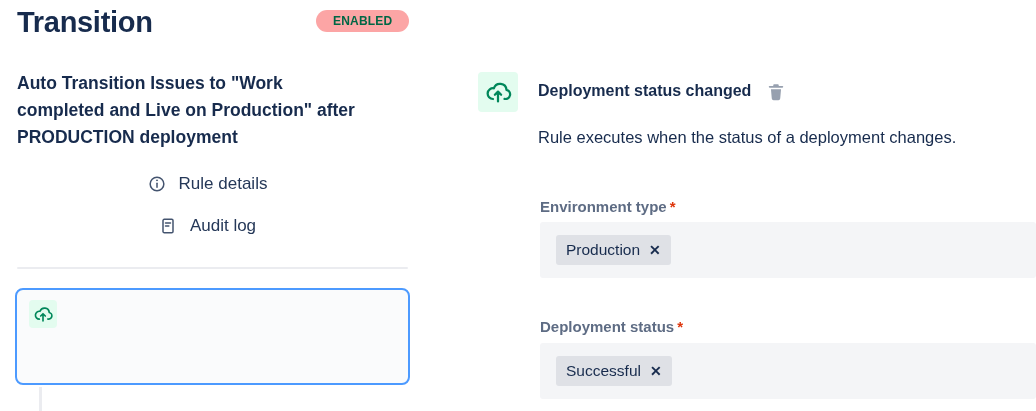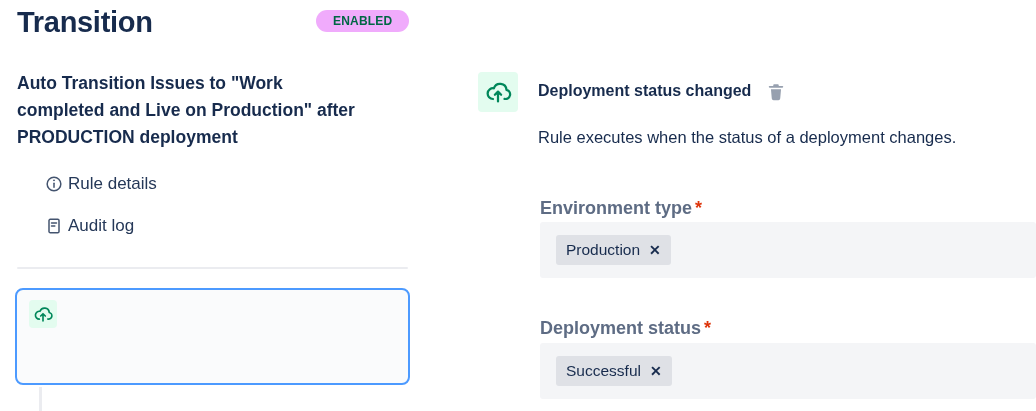--- a/index.html
+++ b/index.html
@@ -14,34 +14,35 @@
   .abs { position: absolute; }
 
   
   .page-title {
     left: 17px; top: 6px;
     font-size: 29px; font-weight: 700; color: #172B4D;
     letter-spacing: -0.3px;
   }
   .status-badge {
     left: 316px; top: 10px;
-    background: #f0abfc; color: #006644;
+    background: #fca5a5; color: #006644;
     font-size: 12px; font-weight: 700;
     padding: 4px 17px; border-radius: 11px;
     letter-spacing: 0.2px;
   }
   .rule-name {
     left: 17px; top: 70px; width: 356px;
     font-size: 17.5px; font-weight: 700; line-height: 27px;
     color: #172B4D;
   }
   .nav-item {
-    left: 32px; display: flex; align-items: center; gap: 4px;
+    left: 6px; display: flex; align-items: center; gap: 12px;
     width: 390px; height: 36px; padding-left: 12px;
     cursor: pointer;
+    justify-content: center;
   }
   .nav-item-rule-details { top: 166px; }
   .nav-item-audit-log { top: 208px; }
   .nav-item .label { font-size: 17px; color: #253858; }
   .nav-item .nav-icon { display: inline-flex; width: 20px; height: 20px; }
 
   .divider {
     left: 17px; top: 267px; width: 391px; height: 2px;
     background: #EBECF0; border-radius: 1px;
   }
@@ -84,21 +85,21 @@
   .trash-btn {
     display: inline-flex; cursor: pointer;
     width: 22px; height: 22px; margin-top: 2px;
   }
   .trigger-description {
     left: 538px; top: 128px;
     font-size: 16.5px; color: #172B4D;
   }
 
   .field-label {
-    font-size: 18px; font-weight: 700; color: #5E6C84;
+    font-size: 15px; font-weight: 700; color: #5E6C84;
   }
   .field-label .required { color: #DE350B; margin-left: 3px; font-weight: 700; }
   .field-label-env { left: 540px; top: 198px; }
   .field-label-status { left: 540px; top: 318px; }
 
   .field-box {
     left: 540px; width: 496px; height: 56px;
     background: #F4F5F7; border-radius: 3px;
     display: flex; align-items: center; padding-left: 16px;
     cursor: text;

